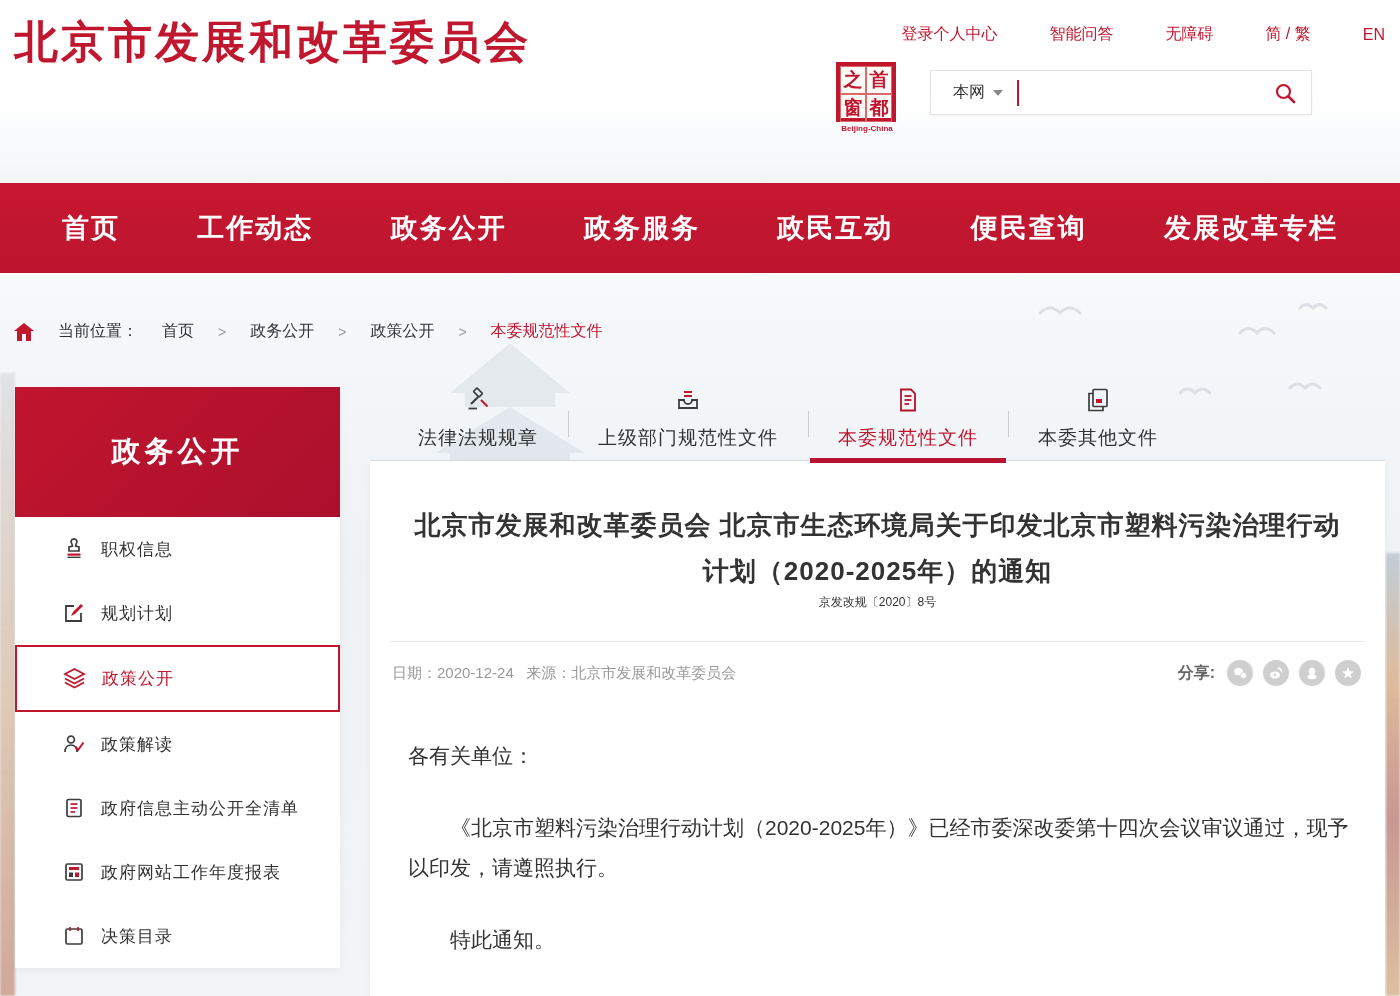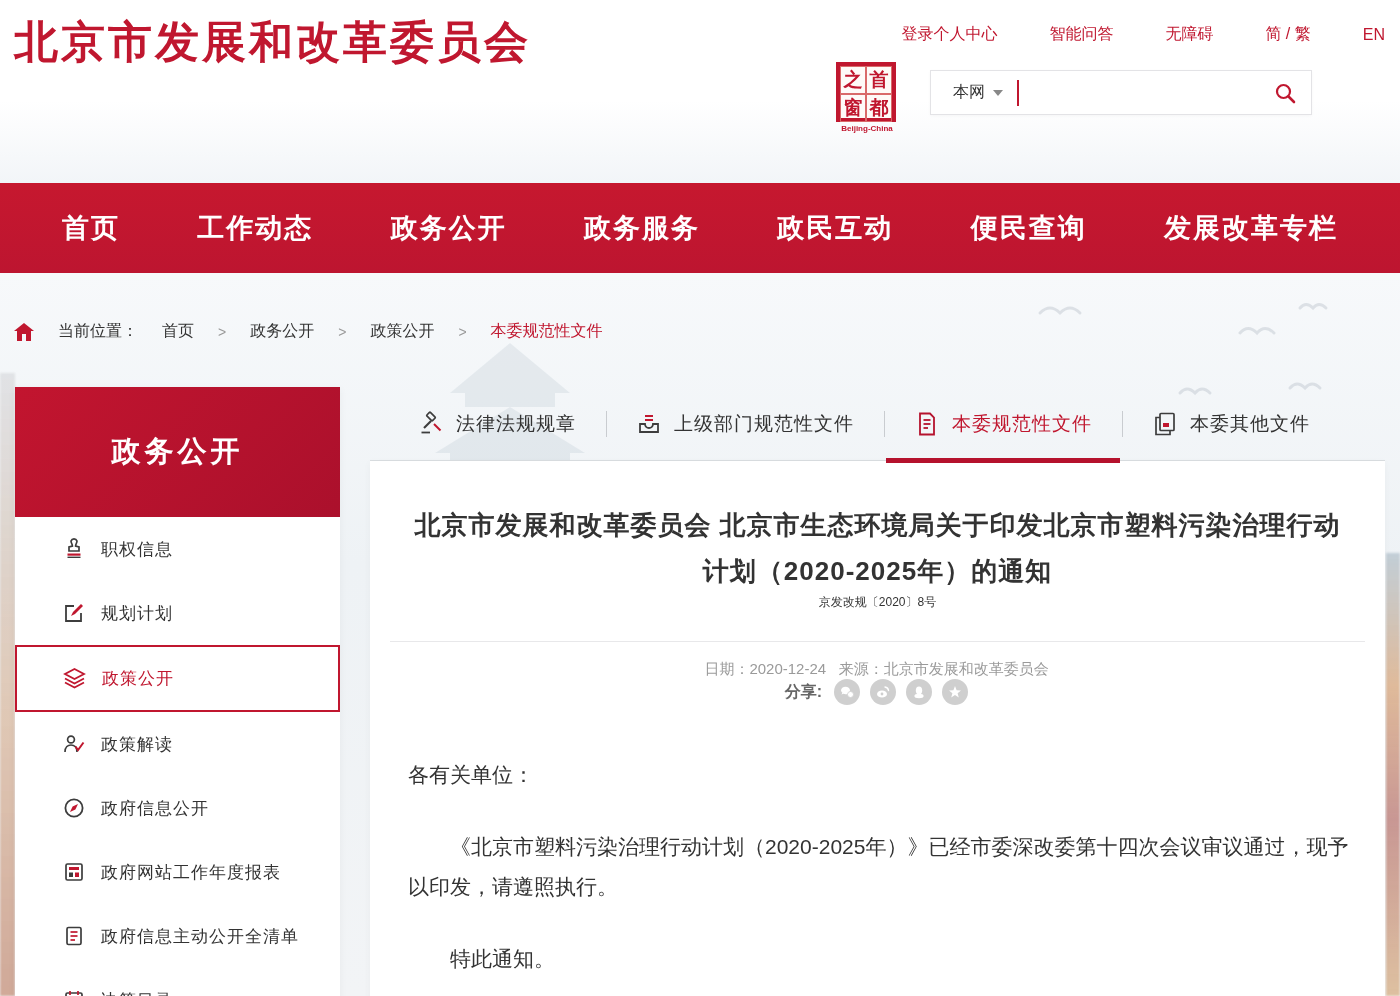--- a/index.html
+++ b/index.html
@@ -49,31 +49,31 @@
   .sidebar-head { height:130px; background:linear-gradient(135deg,#c2152f,#ab102c); display:flex; align-items:center; justify-content:center; }
   .sidebar-head span { color:#fff; font-size:29px; font-weight:bold; letter-spacing:4px; }
   .side-item { display:flex; align-items:center; gap:16px; height:64px; padding-left:46px; cursor:pointer; border:2px solid transparent; }
   .side-item .lbl { font-size:17px; color:#333; letter-spacing:1px; }
   .side-item.active { border-color:#c0172f; height:67px; }
   .side-item.active .lbl { color:#c0172f; }
 
   
   .main { width:1015px; margin-left:30px; }
   .tabs { height:74px; display:flex; align-items:center; padding-left:18px; border-bottom:1px solid #d9dde0; }
-  .tab { position:relative; display:flex; align-items:center; gap:12px; height:100%; padding:0 30px; cursor:pointer; }
+  .tab { position:relative; display:flex; align-items:center; gap:12px; height:100%; padding:0 30px; cursor:pointer;flex-direction:column; }
   .tab + .tab::before { content:""; position:absolute; left:0; top:24px; height:26px; width:1px; background:#c9ccd0; }
   .tab .tlbl { font-size:19px; color:#333; letter-spacing:1px; white-space:nowrap; }
   .tab.active .tlbl { color:#c0172f; }
   .tab.active::after { content:""; position:absolute; left:2px; right:2px; bottom:-3px; height:5px; background:#b5122d; }
 
   .article { background:#fff; padding:42px 20px 30px; min-height:465px; box-shadow:0 2px 8px rgba(0,0,0,.04); }
   .art-title { max-width:930px; margin:0 auto; text-align:center; font-size:26px; font-weight:bold; color:#333; line-height:1.75; letter-spacing:1px; }
   .art-docno { text-align:center; font-size:12px; color:#333; margin-top:0; }
   .art-divider { height:1px; background:#e8e8ea; margin:30px 0 0; }
-  .meta-row { display:flex; align-items:center; justify-content:space-between; padding:18px 4px 0 2px;flex-direction:column; }
+  .meta-row { display:flex; align-items:center; justify-content:space-between; padding:18px 4px 0 2px; }
   .meta-left { color:#9a9a9a; font-size:15px; }
   .share { display:flex; align-items:center; gap:10px; }
   .share-label { color:#666; font-size:16px; font-weight:bold; margin-right:2px; }
   .share-circle { width:26px; height:26px; border-radius:50%; background:#cfcfcf; display:flex; align-items:center; justify-content:center; cursor:pointer; color:#fff; font-size:13px; }
   .body-text { padding:50px 8px 0 6px; color:#333; font-size:21px; line-height:1.9;margin-left:12px; }
   .body-text p { margin-bottom:32px; }
   .indent { text-indent:2em; }
   .sign { text-align:right; padding-right:48px; margin-top:10px; }
 
   svg { display:block; }
@@ -203,46 +203,39 @@
 
         <div class="side-item">
           <svg width="22" height="22" viewBox="0 0 22 22">
             <circle cx="8" cy="6.5" r="3.4" fill="none" stroke="#3d3d3d" stroke-width="1.7"></circle>
             <path d="M2 19 c0 -5 3 -7 6 -7 s6 2 6 7" fill="none" stroke="#3d3d3d" stroke-width="1.7"></path>
             <path d="M12.5 13.5 L15 17 L20.5 9.5" fill="none" stroke="#c0172f" stroke-width="2"></path>
           </svg>
           <span class="lbl">政策解读</span>
         </div>
 
-        <div class="side-item">
-          <svg width="22" height="22" viewBox="0 0 22 22">
-            <circle cx="11" cy="11" r="8.6" fill="none" stroke="#3d3d3d" stroke-width="1.8"></circle>
-            <path d="M7 15 L9.6 9.6 L15 7 L12.4 12.4 Z" fill="#c0172f"></path>
-          </svg>
-          <span class="lbl">政府信息公开</span>
+
+        <div class="side-item">
+          <svg width="22" height="22" viewBox="0 0 22 22">
+            <rect x="4" y="2.5" width="14" height="17" rx="1.5" fill="none" stroke="#3d3d3d" stroke-width="1.7"></rect>
+            <line x1="7.5" y1="7" x2="14.5" y2="7" stroke="#c0172f" stroke-width="1.7"></line>
+            <line x1="7.5" y1="11" x2="14.5" y2="11" stroke="#c0172f" stroke-width="1.7"></line>
+            <line x1="7.5" y1="15" x2="12" y2="15" stroke="#c0172f" stroke-width="1.7"></line>
+          </svg>
+          <span class="lbl">政府信息主动公开全清单</span>
         </div>
 
         <div class="side-item">
           <svg width="22" height="22" viewBox="0 0 22 22">
             <rect x="3" y="3" width="16" height="16" rx="1.5" fill="none" stroke="#3d3d3d" stroke-width="1.7"></rect>
             <rect x="6" y="6" width="10" height="3" fill="#c0172f"></rect>
             <rect x="6" y="11.5" width="4" height="4.5" fill="#3d3d3d"></rect>
             <rect x="12" y="11.5" width="4" height="4.5" fill="#c0172f"></rect>
           </svg>
           <span class="lbl">政府网站工作年度报表</span>
-        </div>
-
-        <div class="side-item">
-          <svg width="22" height="22" viewBox="0 0 22 22">
-            <rect x="4" y="2.5" width="14" height="17" rx="1.5" fill="none" stroke="#3d3d3d" stroke-width="1.7"></rect>
-            <line x1="7.5" y1="7" x2="14.5" y2="7" stroke="#c0172f" stroke-width="1.7"></line>
-            <line x1="7.5" y1="11" x2="14.5" y2="11" stroke="#c0172f" stroke-width="1.7"></line>
-            <line x1="7.5" y1="15" x2="12" y2="15" stroke="#c0172f" stroke-width="1.7"></line>
-          </svg>
-          <span class="lbl">政府信息主动公开全清单</span>
         </div>
 
         <div class="side-item">
           <svg width="22" height="22" viewBox="0 0 22 22">
             <rect x="3" y="4" width="16" height="15" rx="1.5" fill="none" stroke="#3d3d3d" stroke-width="1.7"></rect>
             <line x1="7" y1="2" x2="7" y2="6" stroke="#c0172f" stroke-width="1.7"></line>
             <line x1="15" y1="2" x2="15" y2="6" stroke="#c0172f" stroke-width="1.7"></line>
           </svg>
           <span class="lbl">决策目录</span>
         </div>

